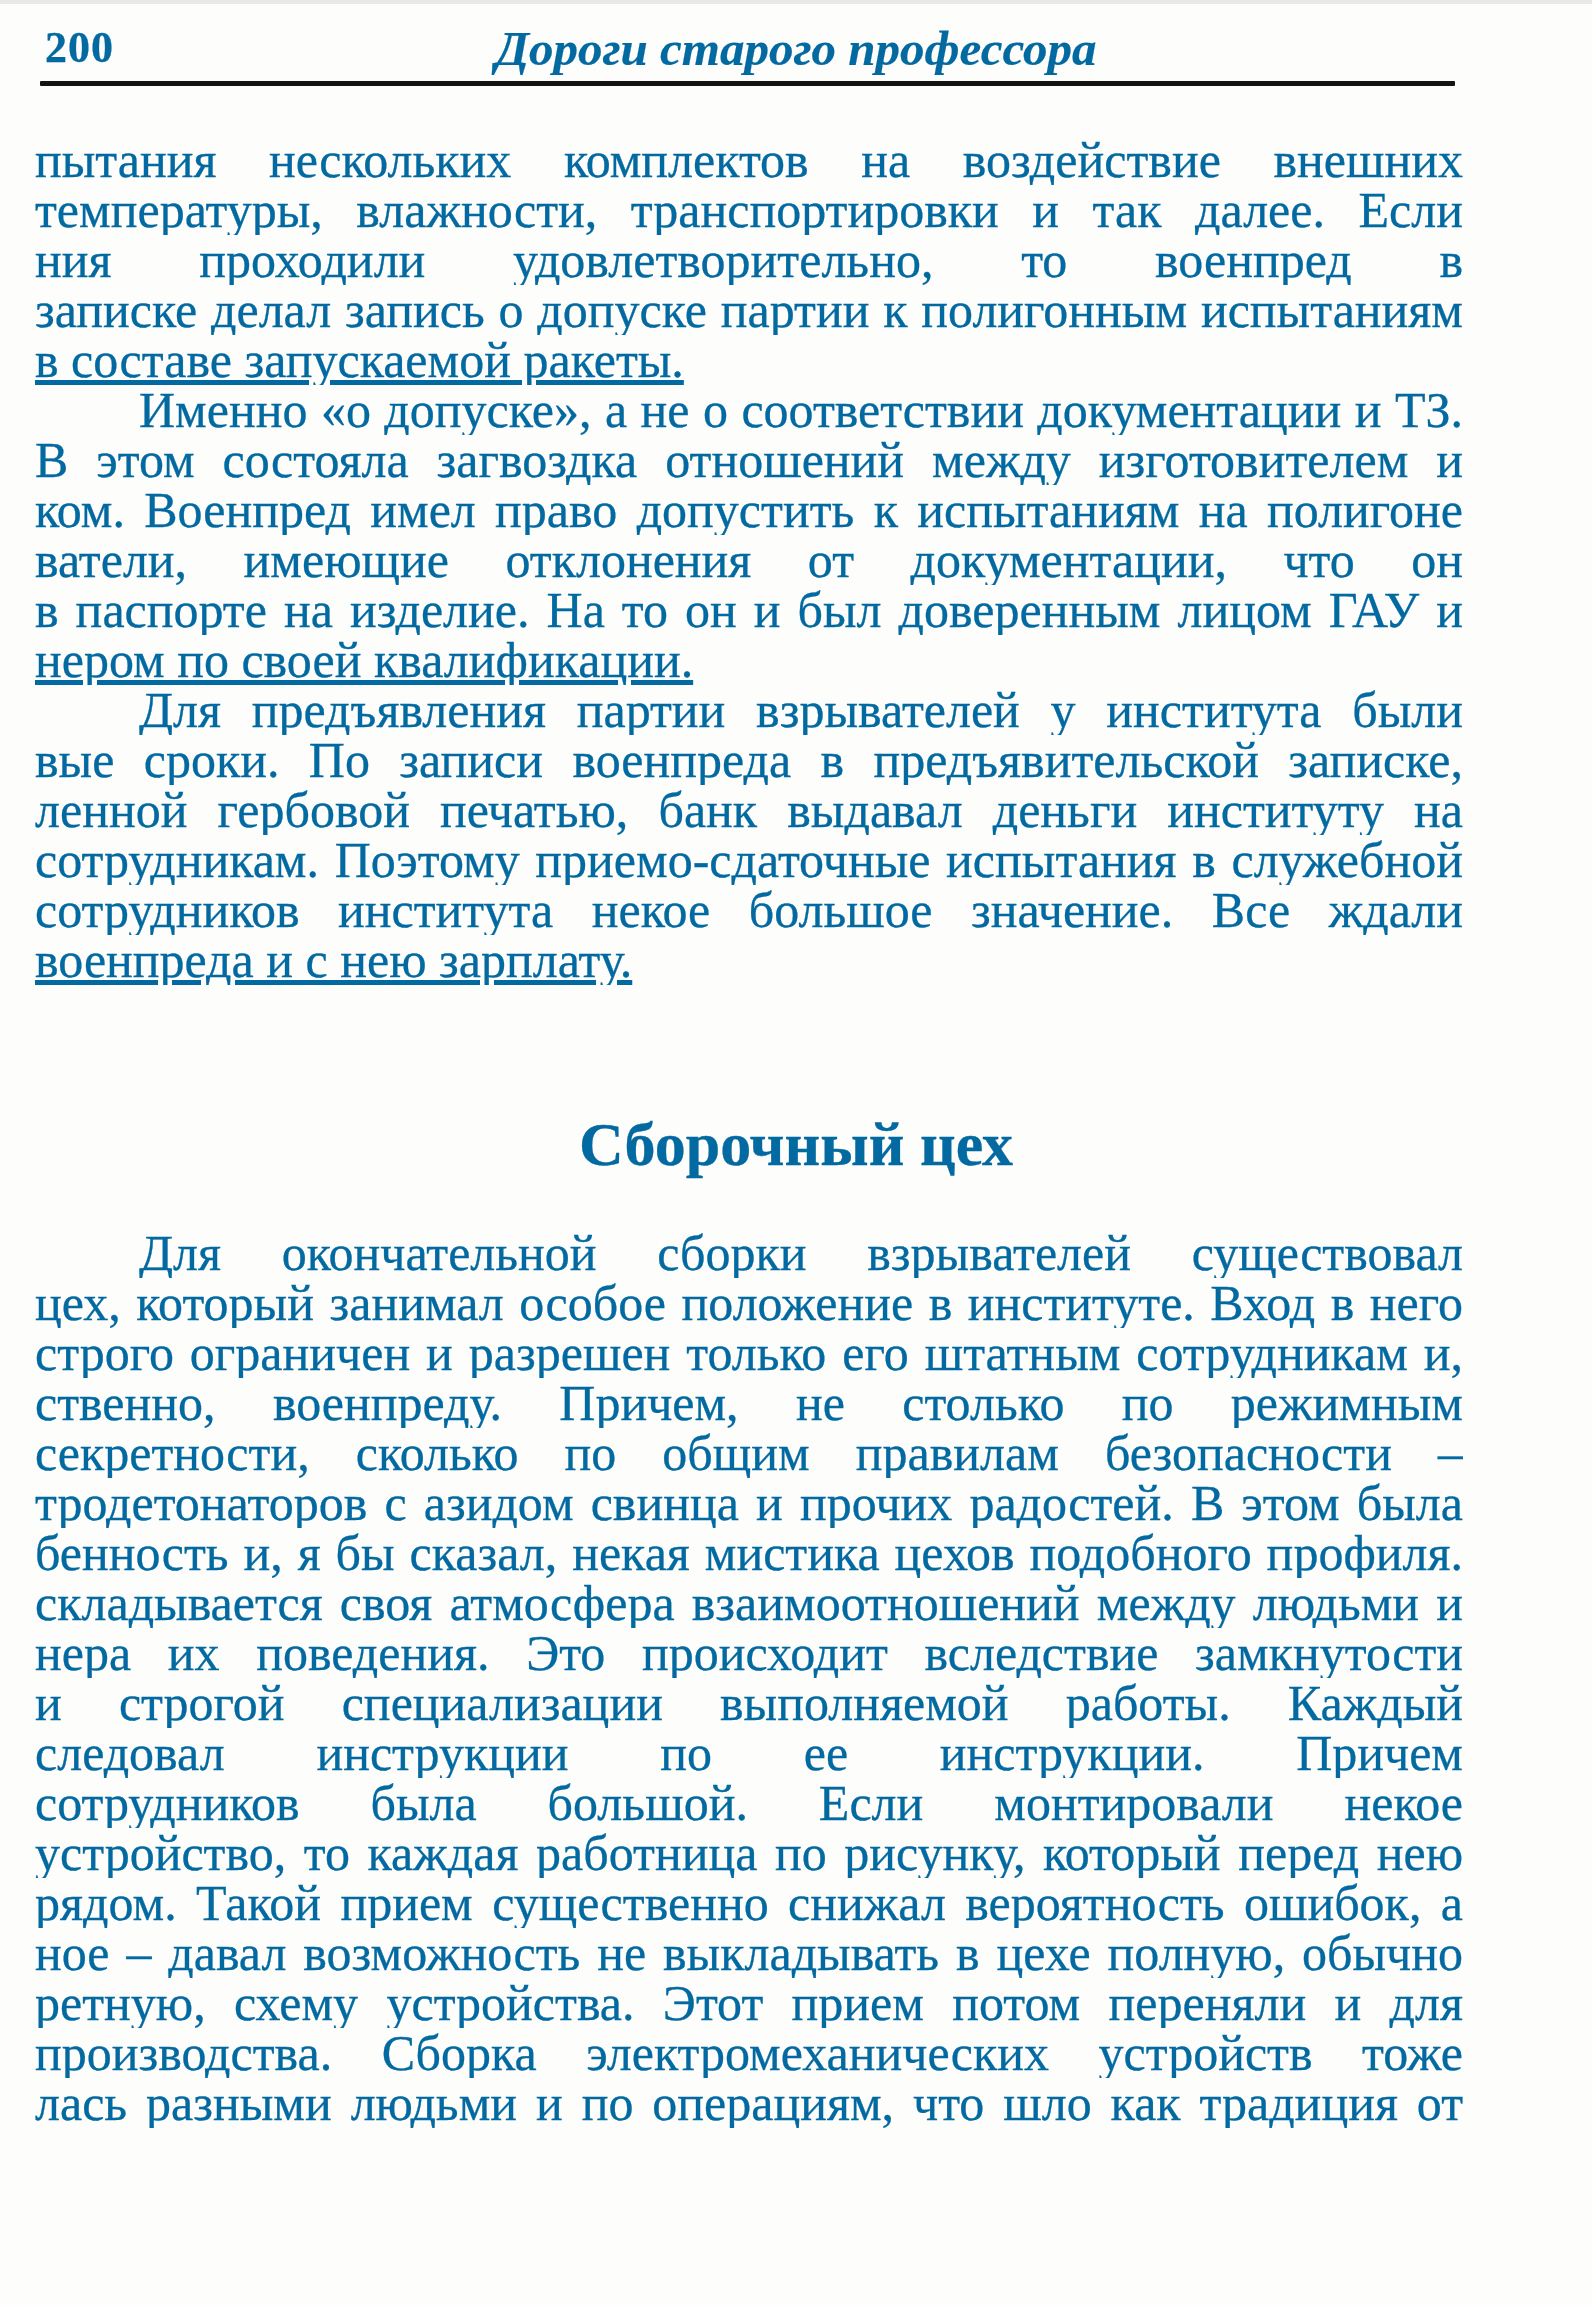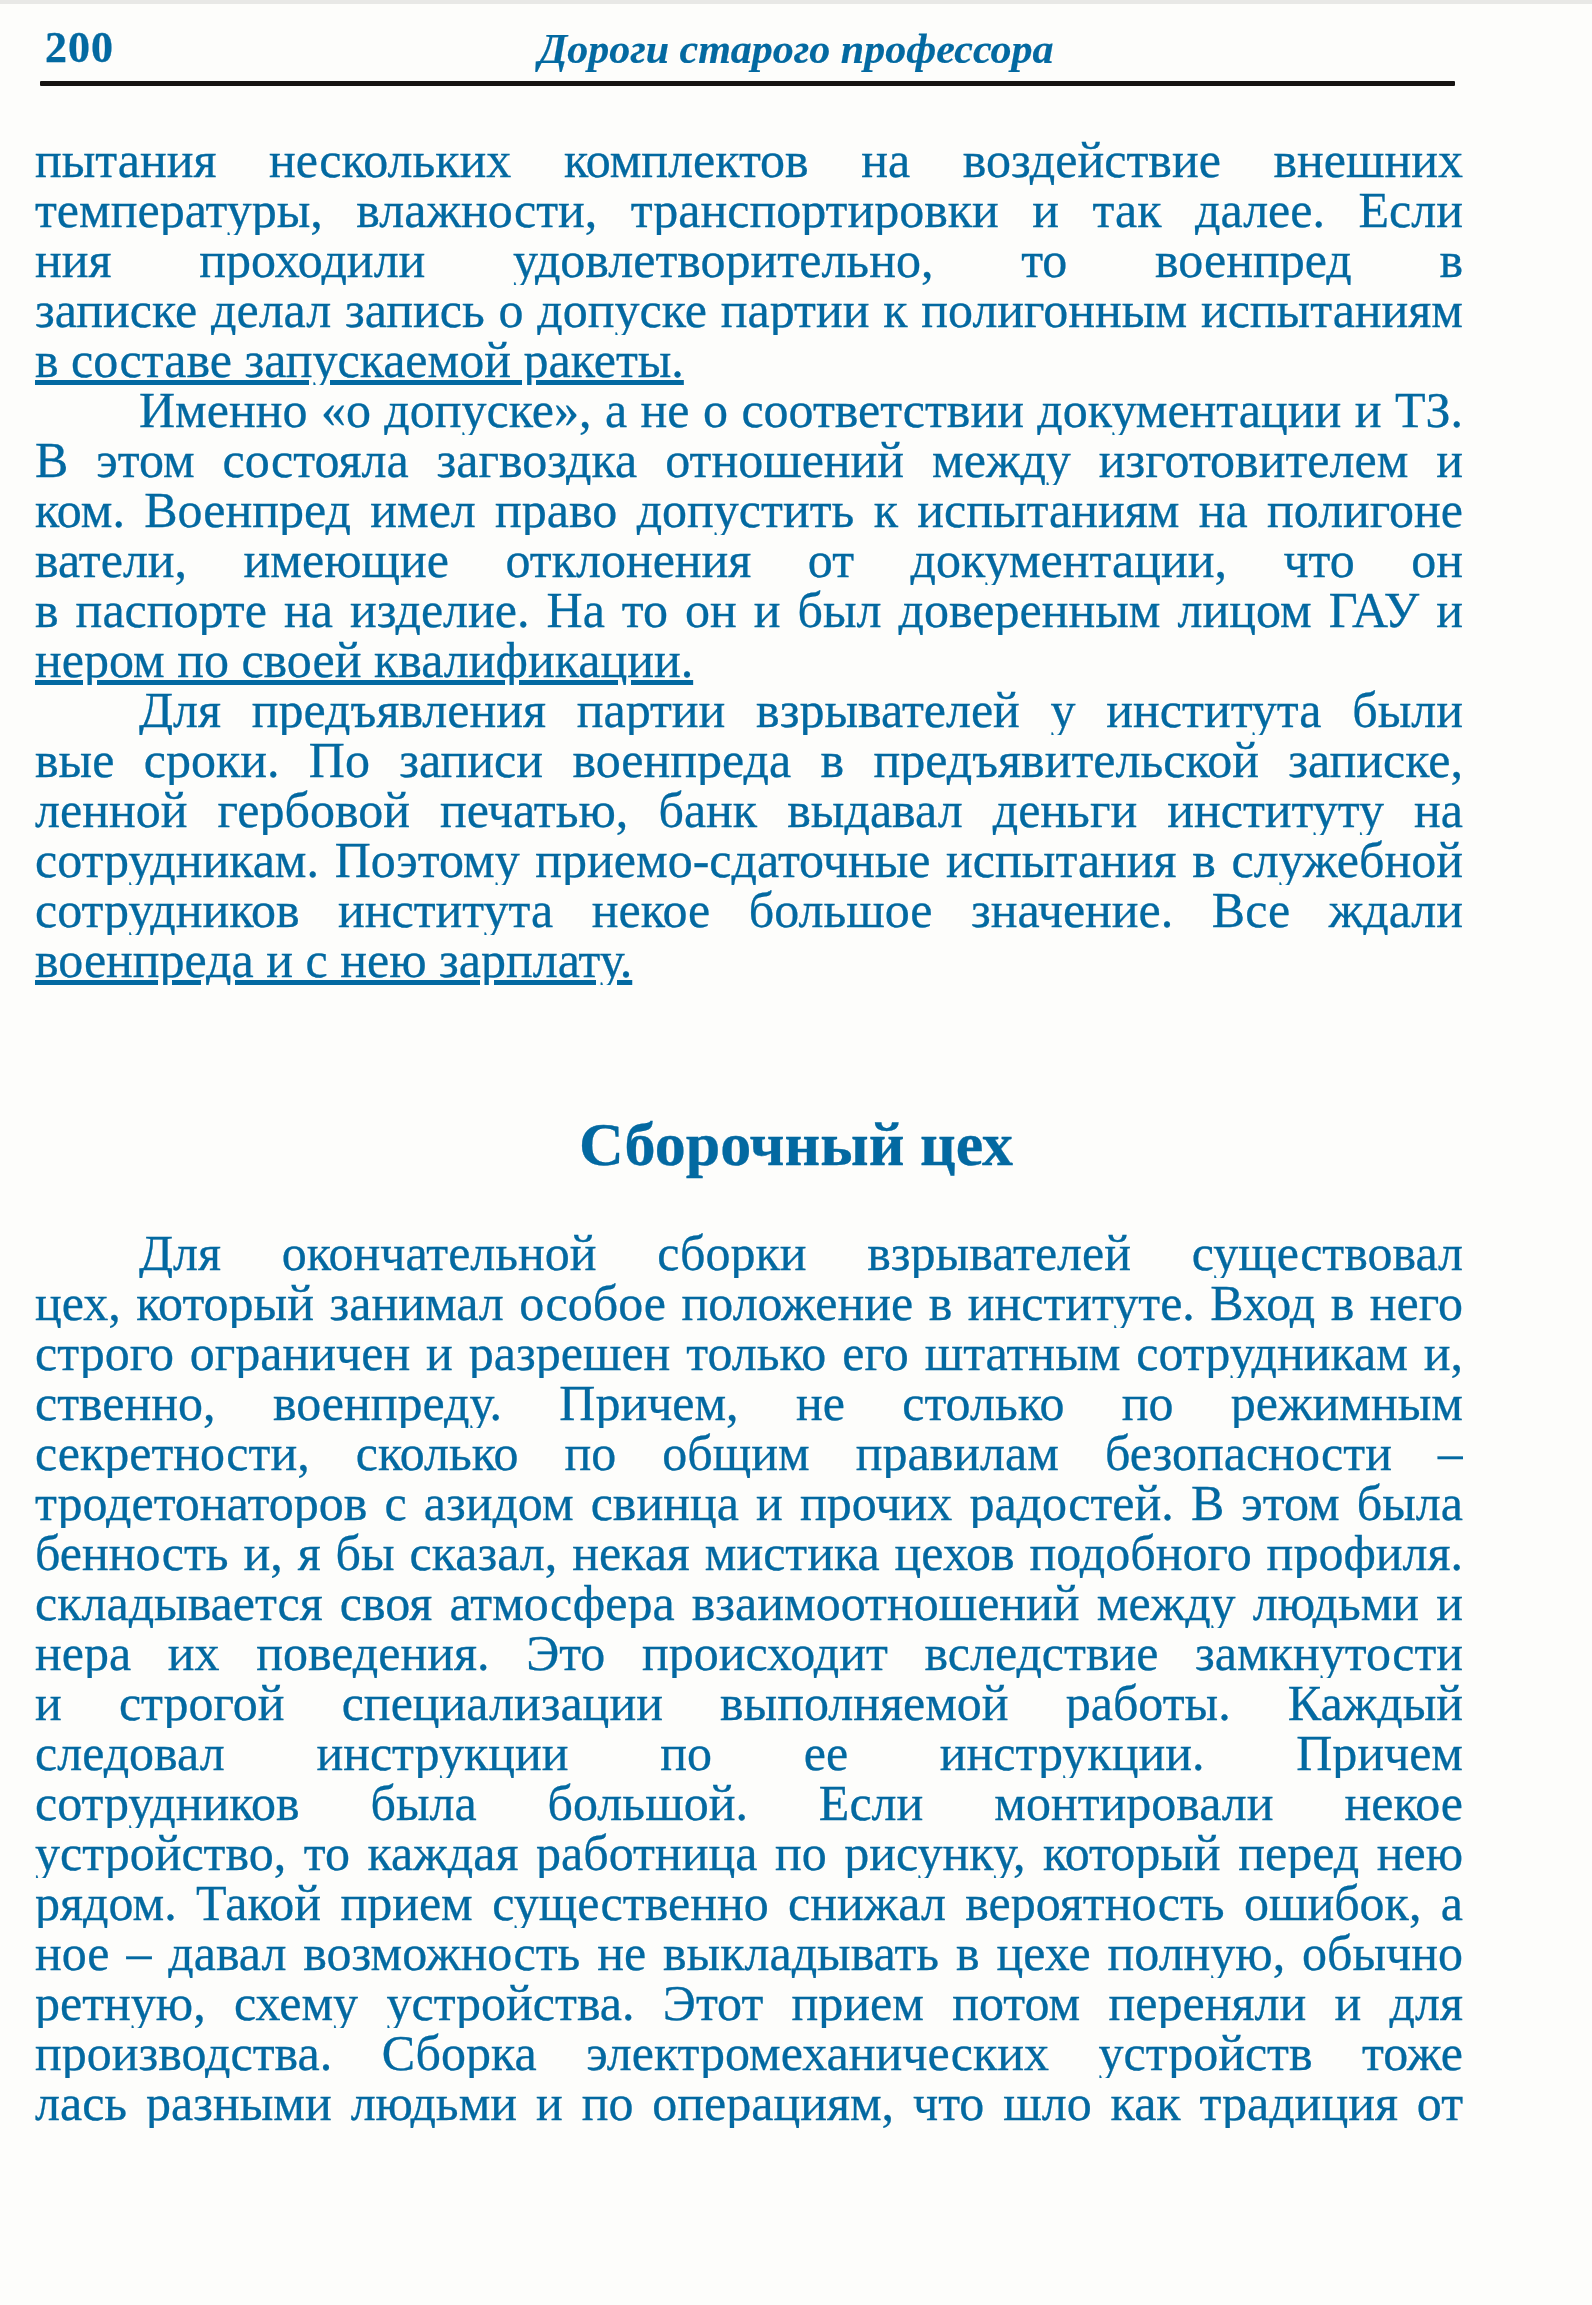--- a/index.html
+++ b/index.html
@@ -15,21 +15,21 @@
   .page-number{
     position:absolute;top:22px;left:45px;
     font-size:44px;font-weight:700;line-height:44px;
     letter-spacing:1px;
     -webkit-text-stroke:0.3px currentColor;
   }
   .running-title{
     position:absolute;top:22px;left:0;width:1592px;
     text-align:center;
     font-style:italic;font-weight:700;
-    font-size:42px;line-height:46px;
+    font-size:49px;line-height:46px;
     -webkit-text-stroke:0.2px currentColor;
   }
   .header-rule{
     position:absolute;top:77px;left:40px;
     width:1415px;height:5px;
     background:#161412;border-radius:1px;
   }
   .body-column{
     position:absolute;top:131px;left:35px;width:1428px;
   }

